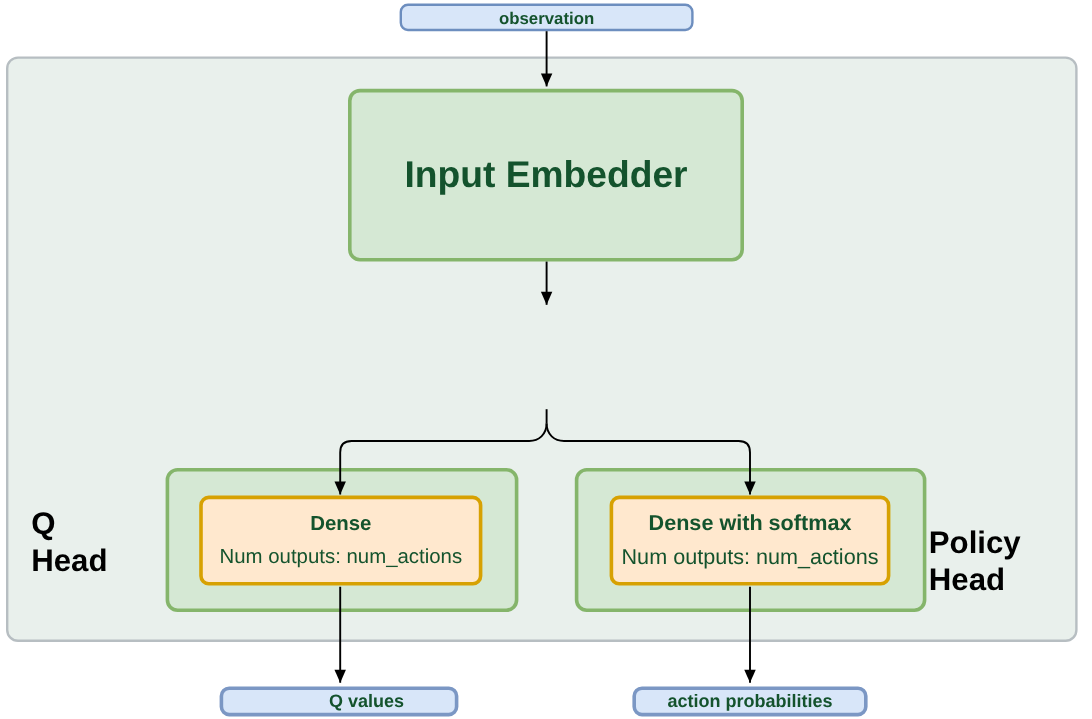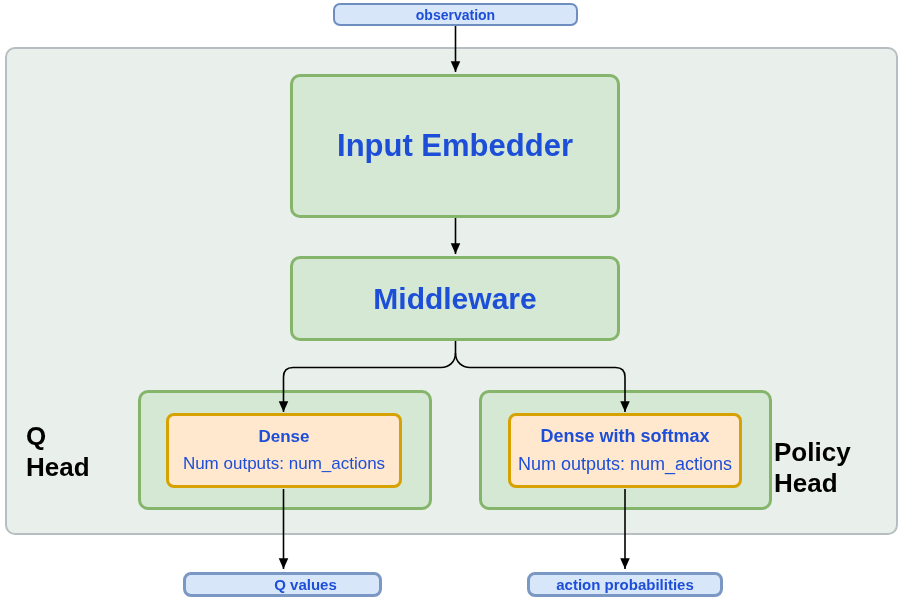--- a/index.html
+++ b/index.html
@@ -1,19 +1,19 @@
 <!DOCTYPE html>
 <html><head>
 <meta charset="utf-8">
 <style>
   html,body{margin:0;padding:0;background:#ffffff;}
   body{font-family:"Liberation Sans",sans-serif;-webkit-font-smoothing:antialiased;}
   #stage{position:relative;width:910px;height:599px;background:#ffffff;overflow:hidden;}
 
-  .box{position:absolute;box-sizing:border-box;display:flex;align-items:center;justify-content:center;text-align:center;color:#1d4ed8;}
+  .box{position:absolute;box-sizing:border-box;display:flex;align-items:center;justify-content:center;text-align:center;color:#14532d;}
 
   .outer-container{
     left:5px;top:47px;width:893px;height:488px;
     background:#e9f0ec;border:2px solid #b7bec2;border-radius:10px;
   }
   .green-box{
     background:#d5e8d4;border:3px solid #85b56b;border-radius:10px;justify-content:center;
   }
   .orange-box{
     background:#ffe8ce;border:3.5px solid #d7a102;border-radius:8px;
@@ -52,23 +52,20 @@
   <div class="box outer-container"></div>
 
   <div class="box blue-box node-observation">
     <span>observation</span>
   </div>
 
   <div class="box green-box node-input-embedder">
     <span>Input Embedder</span>
   </div>
 
-  <div class="box green-box node-middleware">
-    <span>Middleware</span>
-  </div>
 
   <div class="head-label q-head-label">Q Head</div>
   <div class="box green-box node-q-head-container"></div>
   <div class="box orange-box node-q-dense">
     <span class="dense-title">Dense</span>
     <span class="dense-subtitle">Num outputs: num_actions</span>
   </div>
 
   <div class="head-label policy-head-label">Policy Head</div>
   <div class="box green-box node-policy-head-container"></div>

